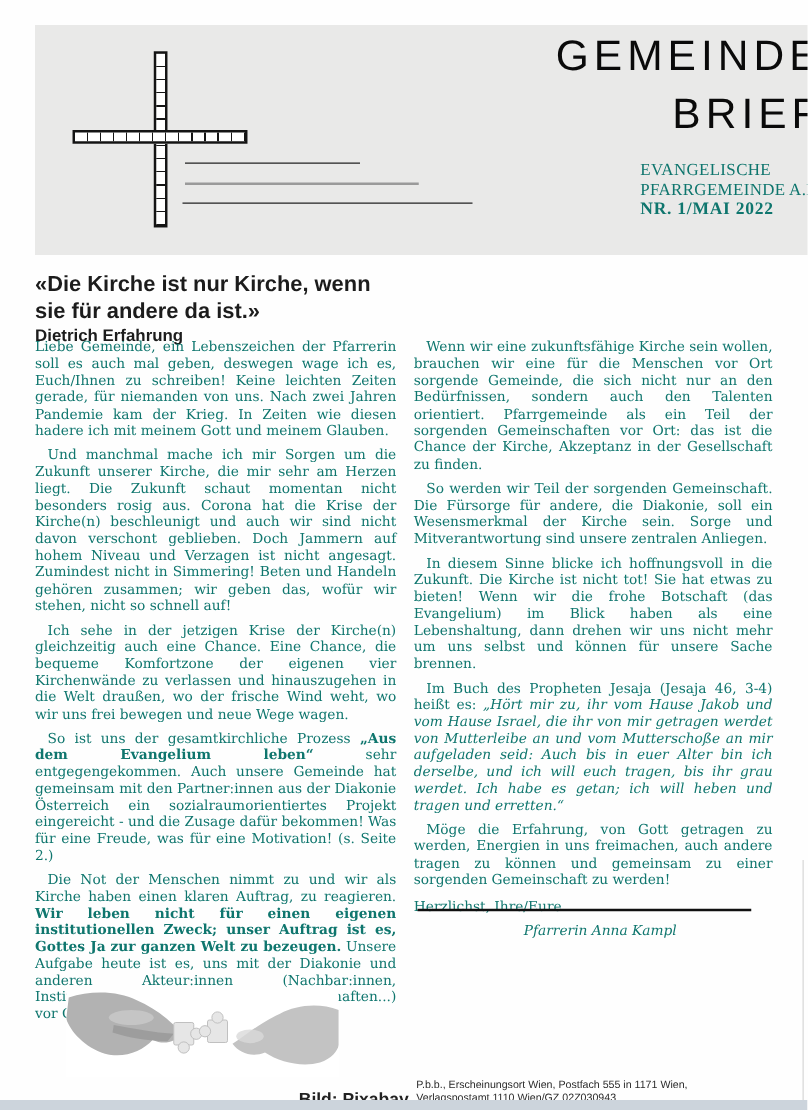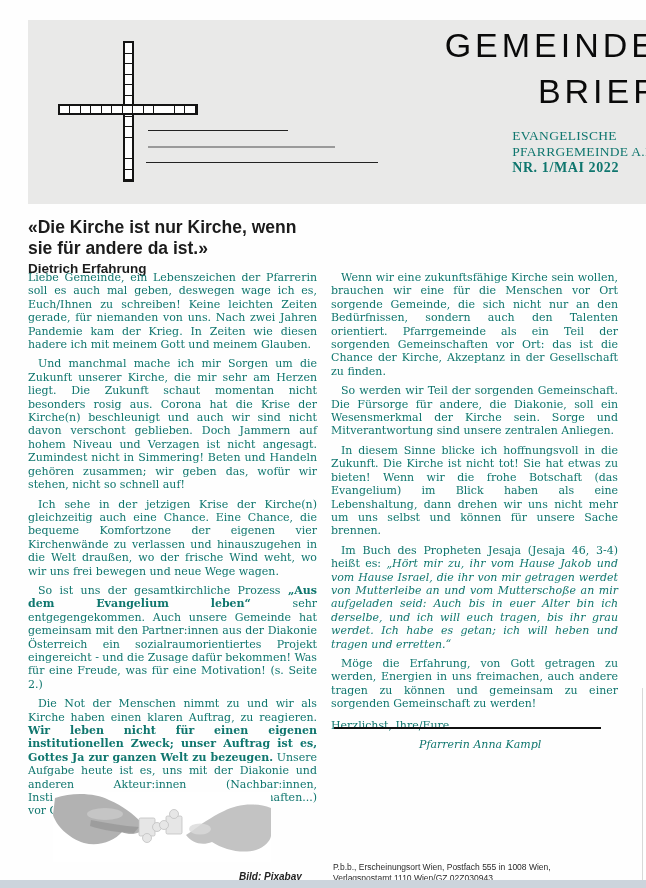--- a/index.html
+++ b/index.html
@@ -41,21 +41,21 @@
   .col p.salutation{margin-top:8px;text-align:left;}
   .col p.signature{text-align:left;padding-left:88px;font-style:italic;margin-top:4px;}
 
   .closing-rule{position:absolute;left:334px;top:727px;width:267px;height:2px;background:#101010;}
   .scan-edge-line{position:absolute;left:642px;top:688px;width:1px;height:192px;background:#d8d8d8;}
 
   
   .figure{position:absolute;left:53px;top:792px;width:218px;height:70px;}
   .figure svg{display:block;width:218px;height:70px;}
   .image-credit{position:absolute;left:226px;top:871px;
-    font-family:"Liberation Sans", sans-serif;font-size:10px;font-style:italic;
+    font-family:"Liberation Sans", sans-serif;font-size:14px;
     font-weight:700;color:#222;padding-left:13px;}
   .imprint{position:absolute;left:333px;top:862px;
     font-family:"Liberation Sans", sans-serif;font-size:8.5px;line-height:10.5px;color:#2a2a2a;}
   .bottom-bar{position:absolute;left:0;top:880px;width:646px;height:8px;background:#ccd4dc;}
 </style>
 </head>
 <body>
 
 <div class="page">
 
@@ -124,19 +124,19 @@
         <rect x="113" y="24" width="16" height="18" rx="1.5"></rect>
         <circle cx="111" cy="33" r="4.5"></circle>
         <circle cx="121" cy="22" r="4.5"></circle>
       </g>
     </svg>
   </div>
 
   <div class="image-credit">Bild: Pixabay</div>
 
   <div class="imprint">
-    <div>P.b.b., Erscheinungsort Wien, Postfach 555 in 1008 Wien,</div>
+    <div>P.b.b., Erscheinungsort Wien, Postfach 555 in 1171 Wien,</div>
     <div>Verlagspostamt 1110 Wien/GZ 02Z030943</div>
   </div>
 
   <div class="bottom-bar" style="background: rgb(204, 212, 220);"></div>
 
 </div>
 
 </body></html>

